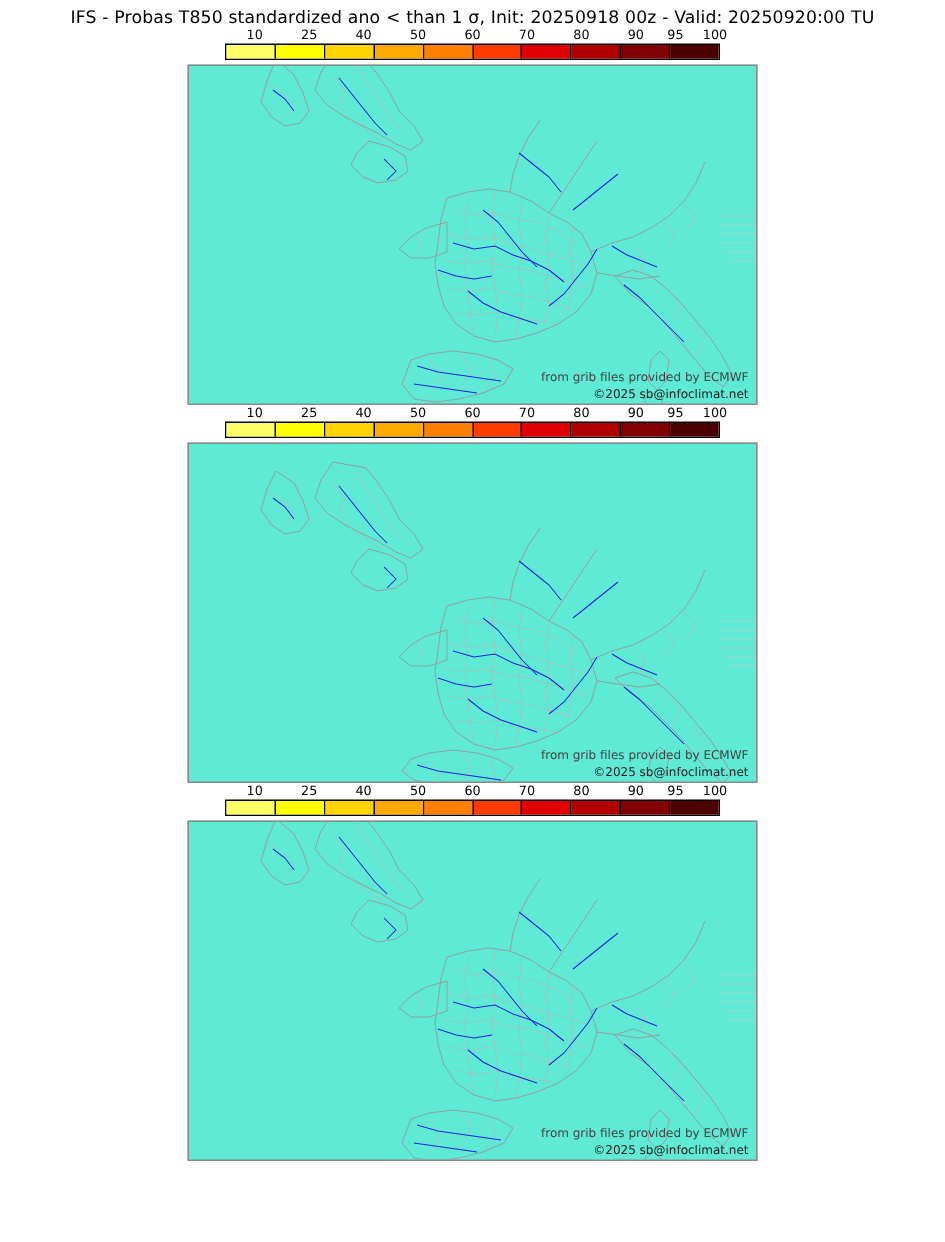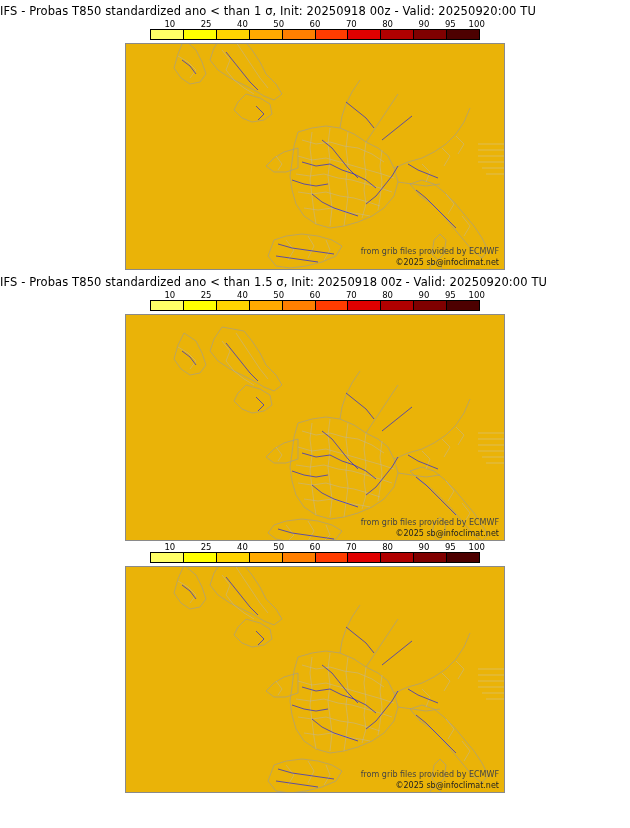--- a/index.html
+++ b/index.html
@@ -12,21 +12,21 @@
     height: 828px;
     font-family: "DejaVu Sans", sans-serif;
     color: #000000;
     overflow: hidden;
   }
   .panel {
     position: relative;
     width: 630px;
   }
   .panel-title {
-    text-align: left;
+    text-align: center;
     font-size: 11.5px;
     line-height: 14px;
     padding-top: 4px;
     padding-bottom: 1px;
     white-space: nowrap;
     letter-spacing: 0.1px;
   }
   .colorbar-wrap {
     position: relative;
     width: 330px;
@@ -56,21 +56,21 @@
     height: 100%;
     border-right: 1px solid #000;
     box-sizing: border-box;
   }
   .cb-bar div:last-child { border-right: none; }
 
   .map-frame {
     position: relative;
     margin: 2px auto 0 auto;
     border: 1px solid #8a8a8a;
-    background: #eab308;
+    background: #5eead4;
     box-sizing: border-box;
     overflow: hidden;
   }
   .map-frame.m1 { width: 380px; height: 227px; }
   .map-frame.m2 { width: 380px; height: 227px; }
   .map-frame.m3 { width: 380px; height: 227px; }
 
   .map-svg { position: absolute; left: 0; top: 0; }
 
   .credit-ecmwf {
@@ -195,21 +195,20 @@
       <g stroke="#c9c9c9" stroke-width="0.4">
         <path d="M352 100 L380 100 M352 106 L380 106 M352 112 L380 112 M352 118 L380 118 M356 124 L380 124 M360 130 L380 130"></path>
       </g>
     </svg>
     <div class="credit-ecmwf">from grib files provided by ECMWF</div>
     <div class="credit-site">©2025 sb@infoclimat.net</div>
   </div>
 </div>
 
 <div class="panel">
-  <div class="panel-title">IFS - Probas T850  standardized ano &lt; than 1.5 σ, Init: 20250918 00z - Valid: 20250920:00 TU</div>
 
   <div class="colorbar-wrap">
     <div class="cb-labels">
       <span style="left:6%">10</span>
       <span style="left:17%">25</span>
       <span style="left:28%">40</span>
       <span style="left:39%">50</span>
       <span style="left:50%">60</span>
       <span style="left:61%">70</span>
       <span style="left:72%">80</span>

